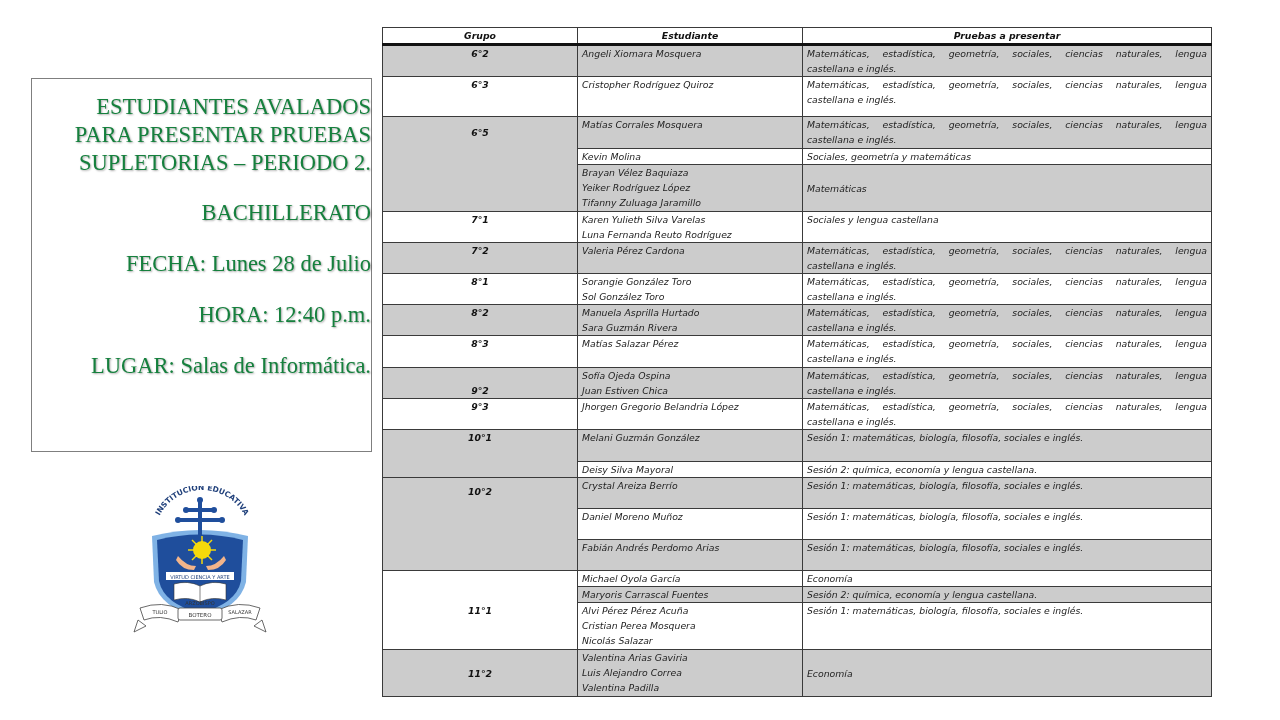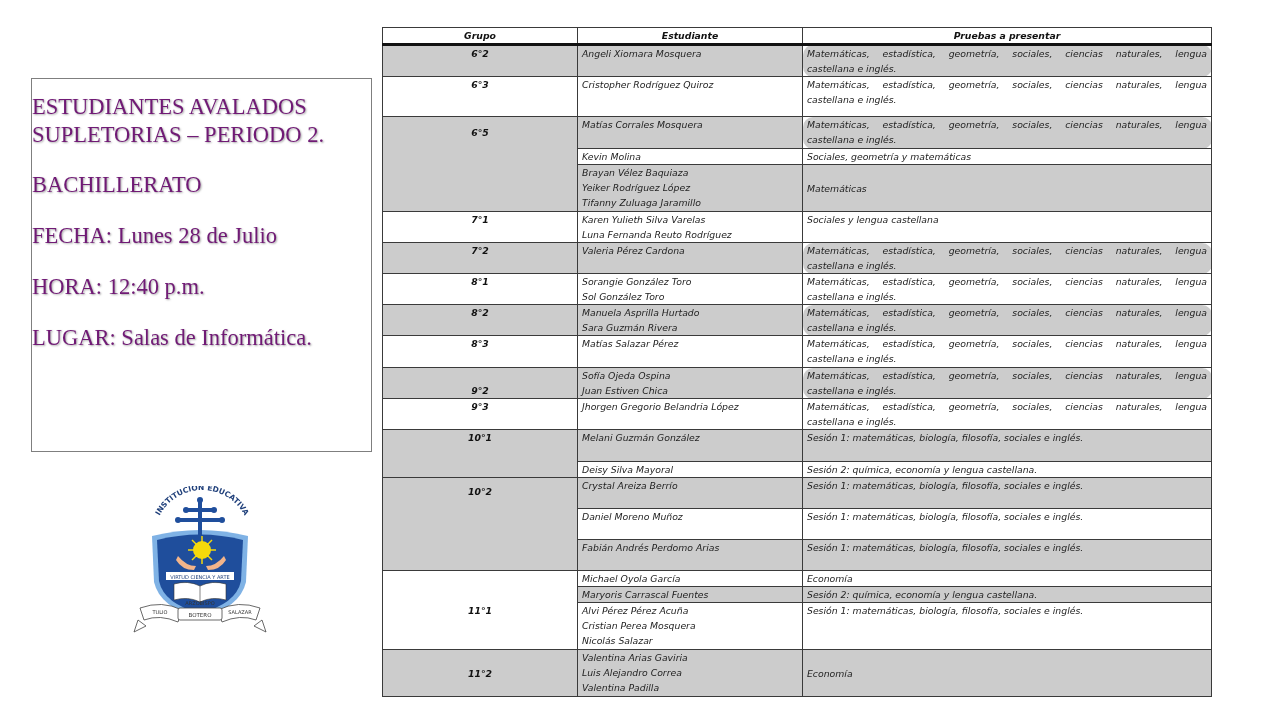--- a/index.html
+++ b/index.html
@@ -1,50 +1,51 @@
 <!DOCTYPE html>
 <html><head>
 <meta charset="utf-8">
 <style>
   html, body { margin:0; padding:0; background:#ffffff; }
   body { width:1280px; height:720px; position:relative; overflow:hidden; font-family:"Liberation Sans", sans-serif; }
   .info-box {
     position:absolute; left:31px; top:78px; width:341px; height:374px;
-    border:1px solid #7f7f7f; box-sizing:border-box; text-align:left;
-    font-family:"Liberation Serif", serif; color:#701a75; font-size:22.5px;
+    border:1px solid #7f7f7f; box-sizing:border-box; text-align:right;
+    font-family:"Liberation Serif", serif; color:#15803d; font-size:22.5px;
     text-shadow:1px 1px 2px rgba(0,0,0,0.35);
   }
   .info-box .title { margin-top:14px; line-height:28px; }
   .info-box .line { margin-top:23px; line-height:28px; }
   .info-box .bach { margin-top:22px; }
   .logo { position:absolute; left:132px; top:486px; width:136px; height:150px; }
   table.sched {
     position:absolute; left:382px; top:27px; width:830px;
     border-collapse:collapse; font-family:"DejaVu Sans", sans-serif;
     font-size:9.3px; color:#222; table-layout:fixed;font-style:italic;
   }
   table.sched td, table.sched th {
     border:1px solid #3a3a3a; padding:0 4px; vertical-align:top; line-height:15px; overflow:hidden;
   }
   table.sched th { font-weight:bold; height:15px; text-align:center; border-bottom:3px solid #111; background:#fff; color:#111; }
   .c-grupo { width:186px; text-align:center; font-weight:bold; color:#111; }
   .c-est { width:216px; }
   .g { background:#cccccc; }
   .w { background:#ffffff; }
   .nm { display:block; white-space:nowrap; }
-  .just { text-align:justify; text-align-last:auto;border-radius:10px; }
+  .just { text-align:justify; text-align-last:auto; }
   .just .l1 { display:block; text-align:justify; text-align-last:justify; }
   .vm { vertical-align:middle !important; }
 </style>
 </head>
 <body>
 
 <div class="info-box">
   <div class="title">
     <div>ESTUDIANTES AVALADOS</div>
+    <div>PARA PRESENTAR PRUEBAS</div>
     <div>SUPLETORIAS – PERIODO 2.</div>
   </div>
   <div class="line bach">BACHILLERATO</div>
   <div class="line">FECHA: Lunes 28 de Julio</div>
   <div class="line">HORA: 12:40 p.m.</div>
   <div class="line">LUGAR: Salas de Informática.</div>
 </div>
 
 <div class="logo">
   <svg width="136" height="150" viewBox="0 0 136 150">

